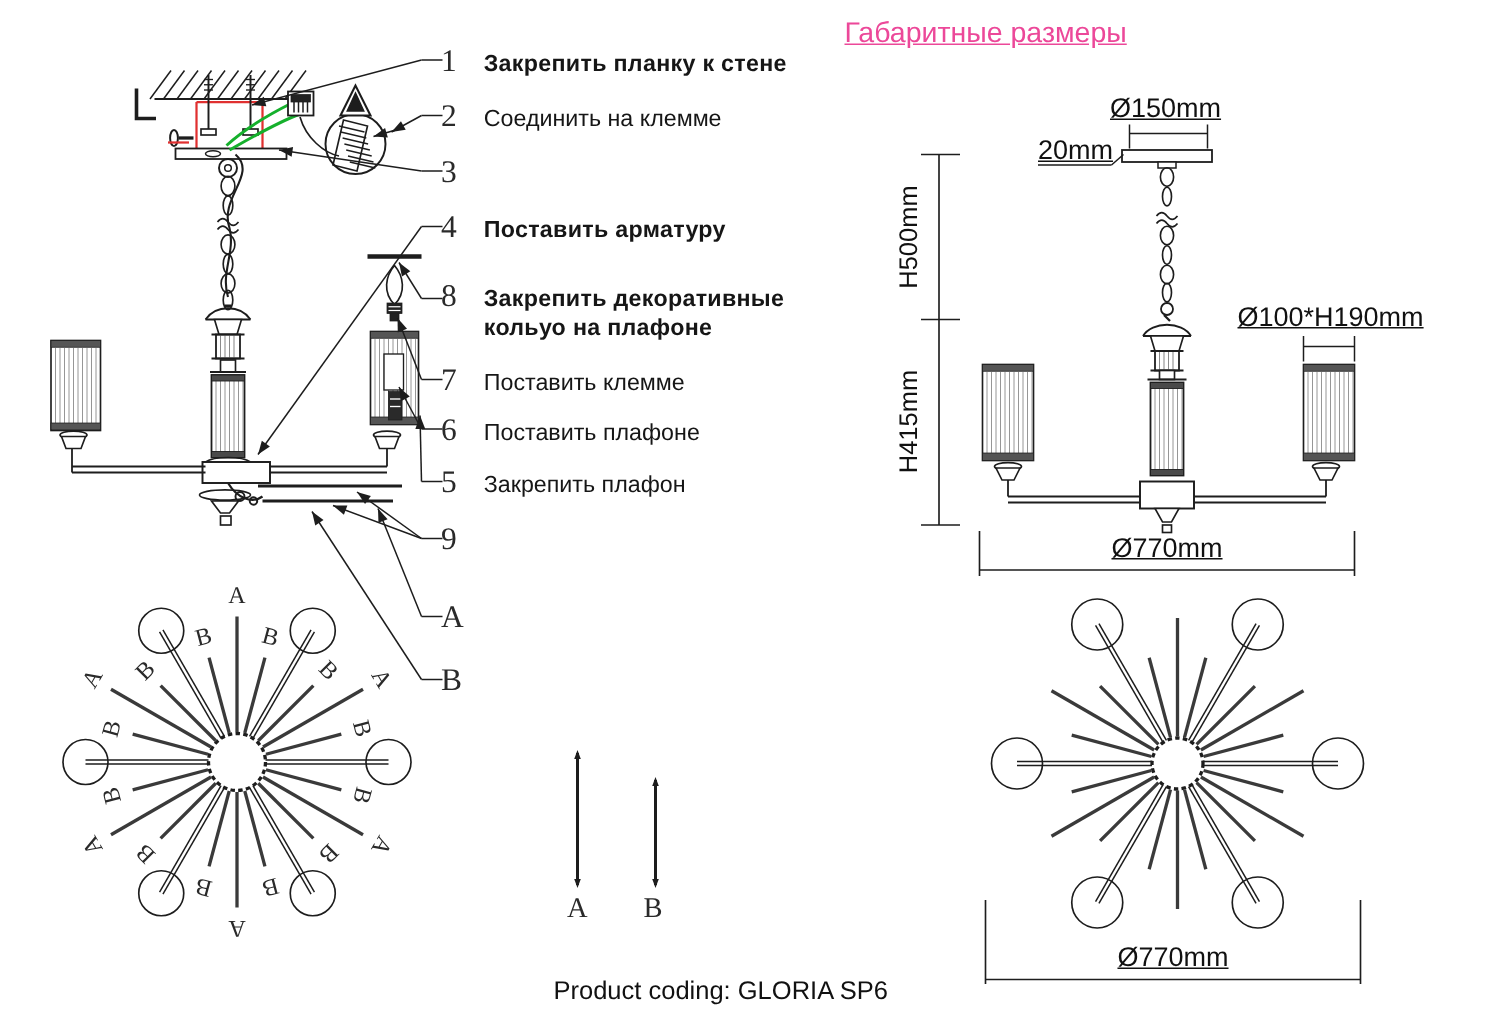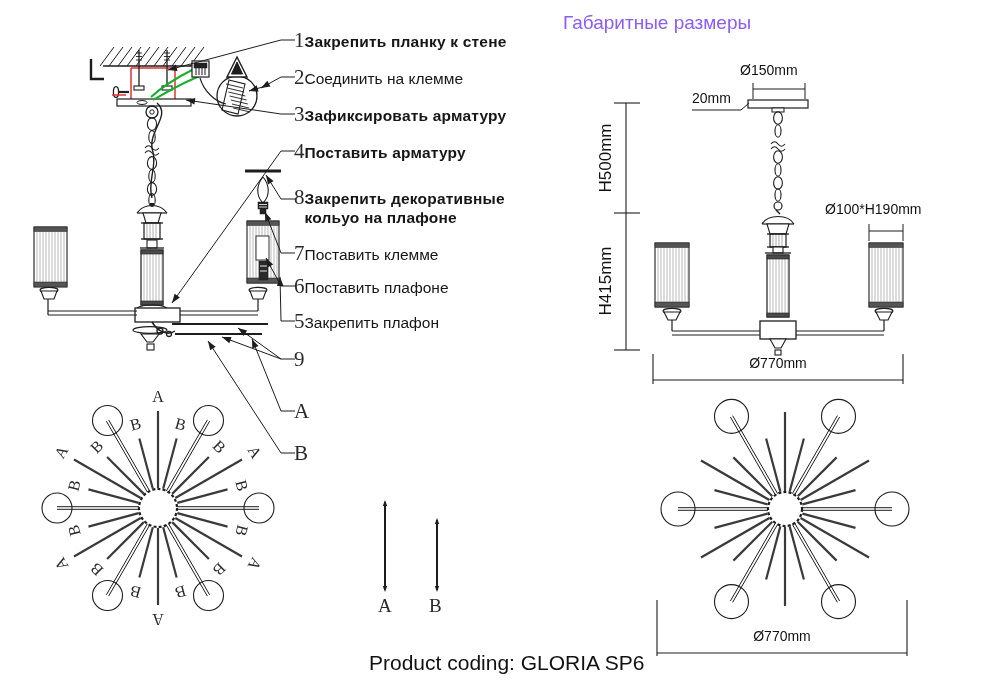--- a/index.html
+++ b/index.html
@@ -1,29 +1,29 @@
 <!DOCTYPE html>
 <html><head>
 <meta charset="utf-8">
 <style>
   html,body{margin:0;padding:0;background:#fff;}
   .canvas{position:relative;width:1000px;height:690px;background:#fff;overflow:hidden;
           font-family:"Liberation Sans",sans-serif;color:#161616;}
   svg{position:absolute;left:0;top:0;}
   .step{position:absolute;display:flex;align-items:baseline;}
   .step .n{font-family:"Liberation Serif","DejaVu Serif",serif;font-size:21px;line-height:1;color:#2a2a2a;}
-  .step .t{font-size:15.5px;line-height:19px;margin-left:0;}
+  .step .t{font-size:15.5px;line-height:19px;margin-left:18px;}
   .step.b .t{font-weight:bold;letter-spacing:.2px;}
-  .title{position:absolute;left:563px;top:12px;font-size:19px;color:#8b5cf6;}
-  .dim{position:absolute;font-size:14px;color:#111;white-space:nowrap;}
+  .title{position:absolute;left:563px;top:12px;font-size:19px;color:#ec4899;text-decoration:underline;}
+  .dim{position:absolute;font-size:18px;color:#111;white-space:nowrap;text-decoration:underline;}
   .vtext{position:absolute;font-size:17px;color:#111;white-space:nowrap;
          transform:translate(-50%,-50%) rotate(-90deg);}
   .cx{transform:translateX(-50%);}
   .legend{position:absolute;font-family:"Liberation Serif","DejaVu Serif",serif;font-size:19px;color:#2a2a2a;}
-  .product{position:absolute;left:369px;top:651px;font-size:21px;color:#111;}
+  .product{position:absolute;left:369px;top:651px;font-size:17px;color:#111;}
 </style>
 </head>
 <body>
 
 <div class="canvas">
   <svg id="art" width="1000" height="690">
       <line x1="103" y1="66" x2="208" y2="66" stroke="#1d1d1d" stroke-width="1.4"></line>
       <line x1="100" y1="66" x2="114" y2="47" stroke="#1d1d1d" stroke-width="1"></line>
       <line x1="109" y1="66" x2="123" y2="47" stroke="#1d1d1d" stroke-width="1"></line>
       <line x1="118" y1="66" x2="132" y2="47" stroke="#1d1d1d" stroke-width="1"></line>
@@ -400,21 +400,20 @@
   <div class="step b" style="left:294px;top:30px">
       <span class="n">1</span>
       <span class="t">Закрепить планку к стене</span>
     </div>
   <div class="step" style="left:294px;top:67px">
       <span class="n">2</span>
       <span class="t">Соединить на клемме</span>
     </div>
   <div class="step b" style="left:294px;top:104px">
       <span class="n">3</span>
-      <span class="t">Зафиксировать арматуру</span>
     </div>
   <div class="step b" style="left:294px;top:141px">
       <span class="n">4</span>
       <span class="t">Поставить арматуру</span>
     </div>
   <div class="step b" style="left:294px;top:187px">
       <span class="n">8</span>
       <span class="t" style="width:232px">Закрепить декоративные кольуо на плафоне</span>
     </div>
   <div class="step" style="left:294px;top:243px">

